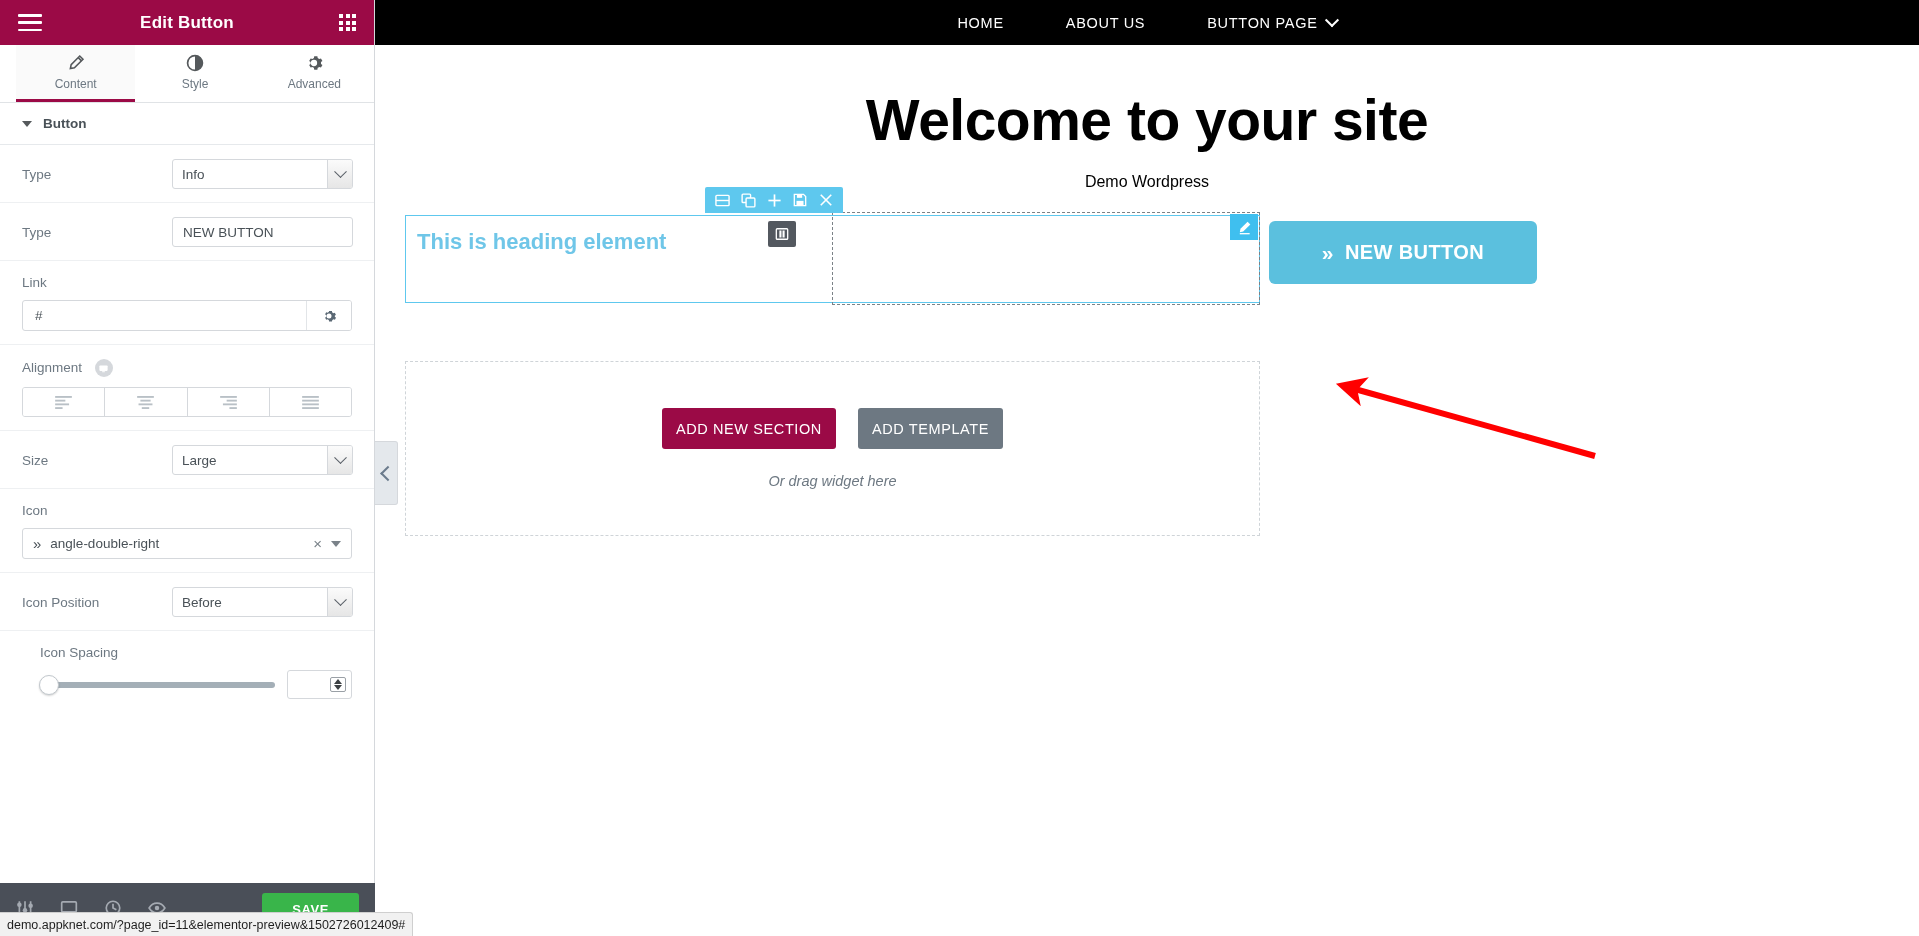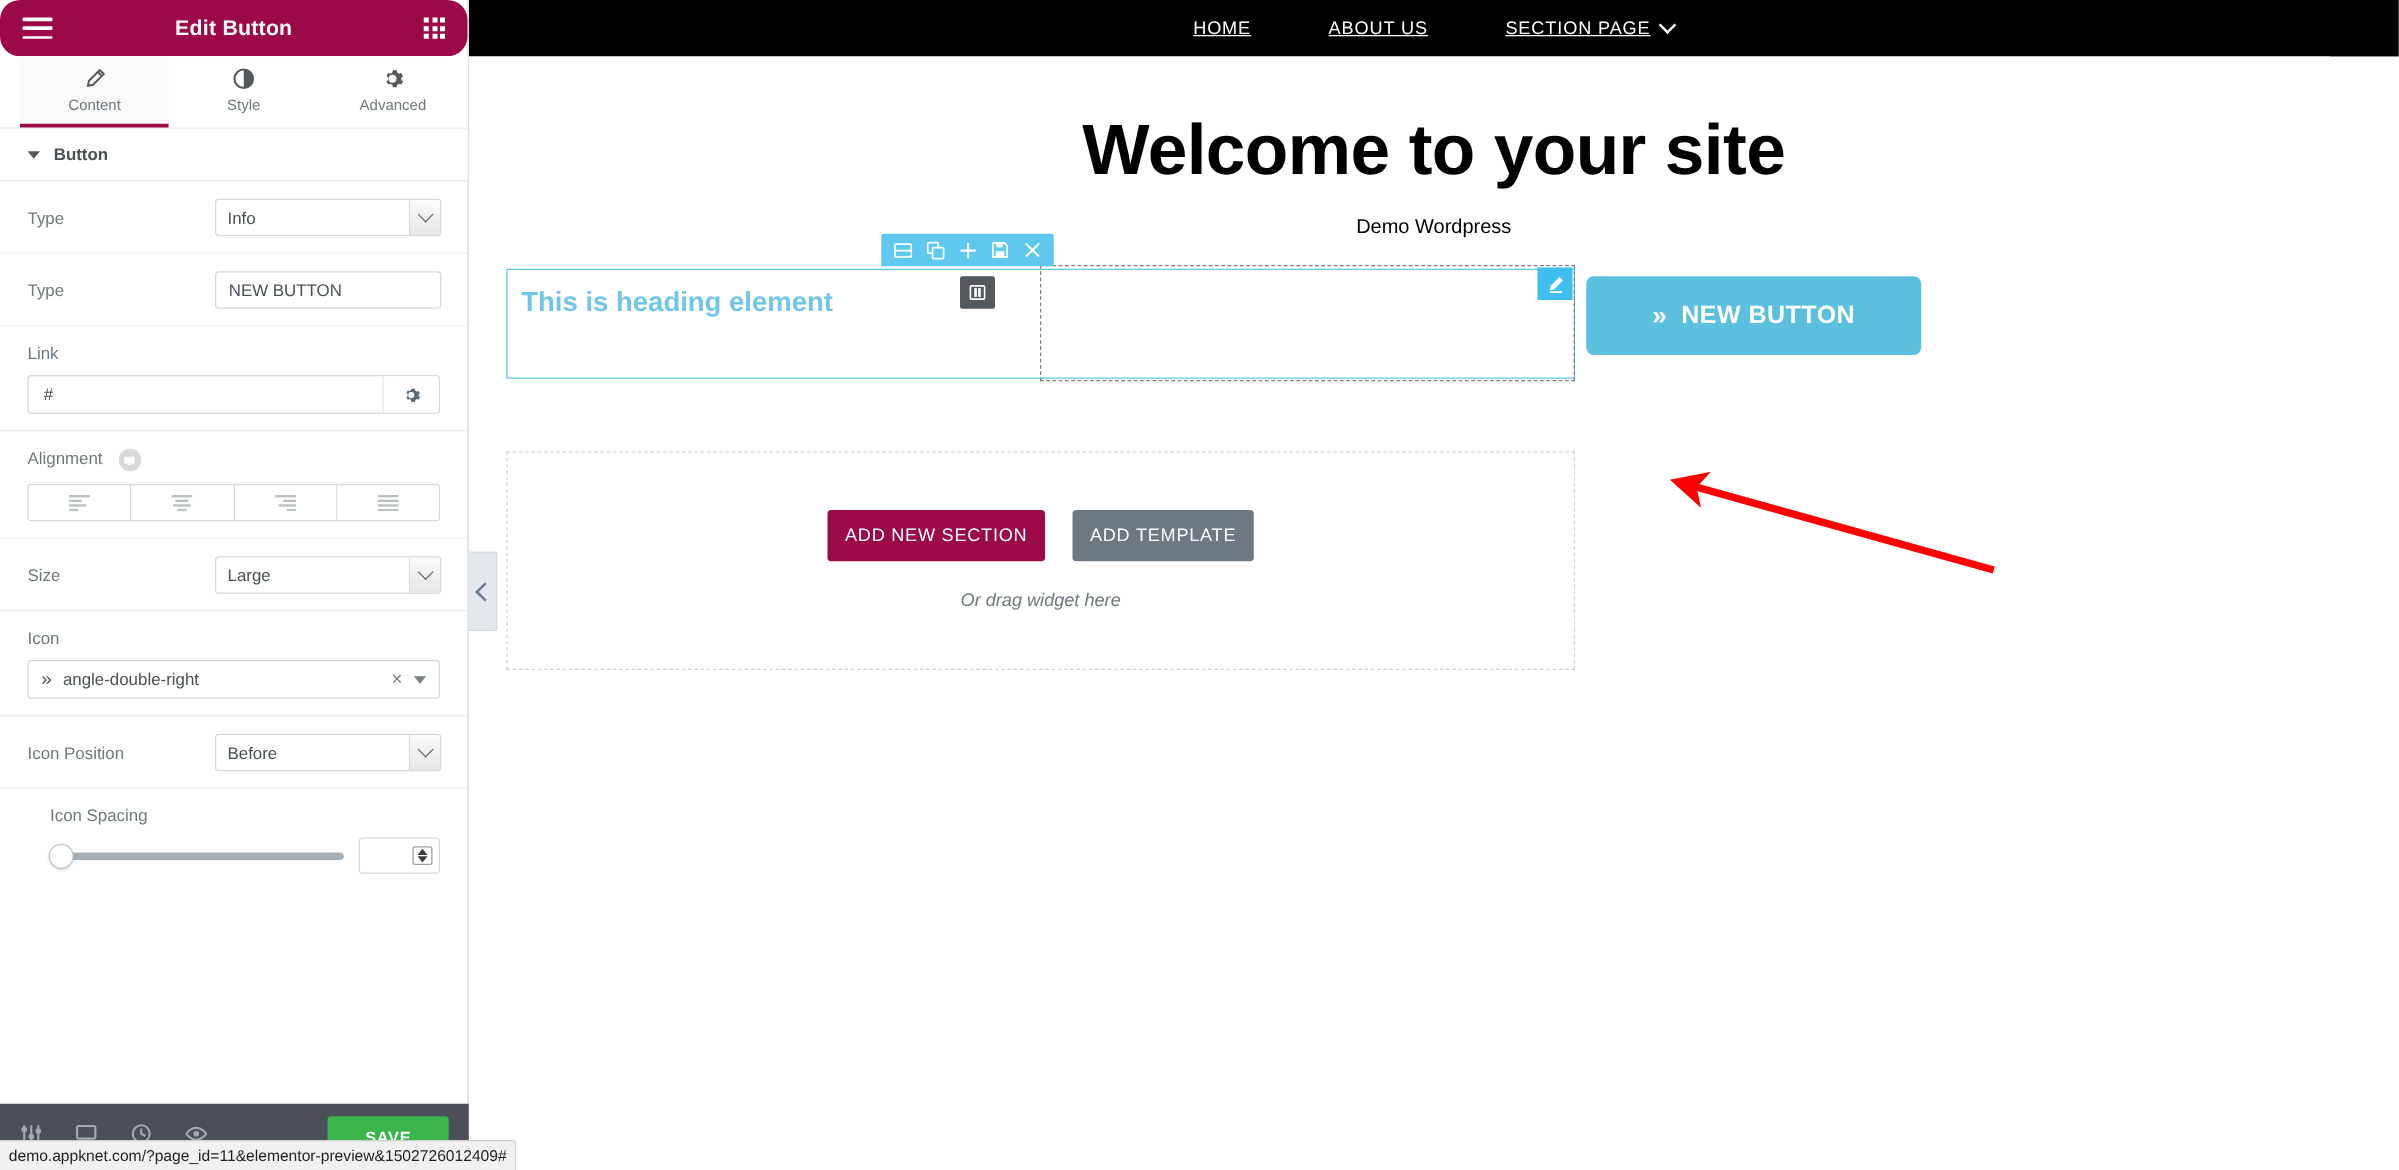--- a/index.html
+++ b/index.html
@@ -12,21 +12,21 @@
 
   
   #panel{
     position:absolute;left:0;top:0;width:375px;height:936px;
     background:#fff;border-right:1px solid #d5d8dc;
     box-sizing:border-box;z-index:30;
   }
   #panel-header{
     height:45px;background:#9B0A46;color:#fff;
     display:flex;align-items:center;justify-content:space-between;
-    padding:0 18px;box-sizing:border-box;border-radius:16px;
+    padding:0 18px;box-sizing:border-box;
   }
   #panel-header .title{
     font-size:17px;font-weight:bold;letter-spacing:.2px;
     position:absolute;left:0;right:0;text-align:center;pointer-events:none;
   }
   .ham{width:24px;height:17px;display:flex;flex-direction:column;justify-content:space-between;cursor:pointer;z-index:2;}
   .ham i{display:block;height:2.5px;background:#fff;border-radius:1px;}
   .grid9{display:grid;grid-template-columns:repeat(3,4px);grid-template-rows:repeat(3,4px);gap:2.5px;z-index:2;cursor:pointer;}
   .grid9 i{background:#fff;display:block;width:4px;height:4px;}
 
@@ -133,21 +133,21 @@
     position:absolute;left:375px;top:441px;width:22px;height:62px;background:#e4e8ec;
     border:1px solid #d5d8dc;border-left:0;border-radius:0 3px 3px 0;
     display:flex;align-items:center;justify-content:center;cursor:pointer;z-index:31;
   }
   .chev-left{width:9px;height:9px;border-left:2px solid #6b7b8c;border-bottom:2px solid #6b7b8c;transform:rotate(45deg) translate(1px,-1px);}
 
   
   #preview{position:absolute;left:375px;top:0;right:0;bottom:0;background:#fff;overflow:hidden;}
   #site-nav{
     height:45px;background:#000;display:flex;align-items:center;justify-content:center;gap:62px;
-    color:#fff;font-size:14.5px;letter-spacing:.7px;text-decoration:underline;
+    color:#fff;font-size:14.5px;letter-spacing:.7px;
   }
   #site-nav .navitem{cursor:pointer;display:flex;align-items:center;gap:9px;}
   .nav-chev{width:8px;height:8px;border-right:2px solid #fff;border-bottom:2px solid #fff;transform:rotate(45deg) translate(-2px,-2px);}
 
   #hero{padding-top:42px;text-align:center;}
   #hero h1{margin:0;font-size:57px;font-weight:bold;color:#000;letter-spacing:-.5px;}
   #hero .sub{margin-top:20px;font-size:16px;color:#000;}
 
   #new-text{margin:77px 0 0 30px;font-size:33px;color:#111;}
 
@@ -215,21 +215,21 @@
 <div id="preview">
 
   <div id="site-nav">
     <div class="navitem">
       <span>HOME</span>
     </div>
     <div class="navitem">
       <span>ABOUT US</span>
     </div>
     <div class="navitem">
-      <span>SECTION PAGE</span>
+      <span>BUTTON PAGE</span>
       <span class="nav-chev"></span>
     </div>
   </div>
 
   <div id="hero">
     <h1>Welcome to your site</h1>
     <div class="sub">Demo Wordpress</div>
   </div>
 
 

